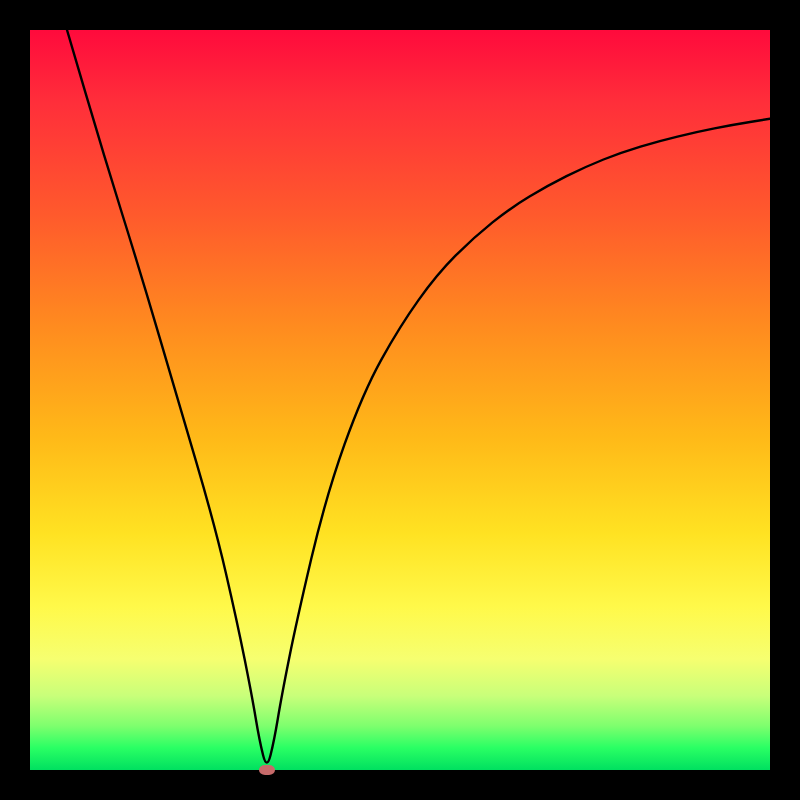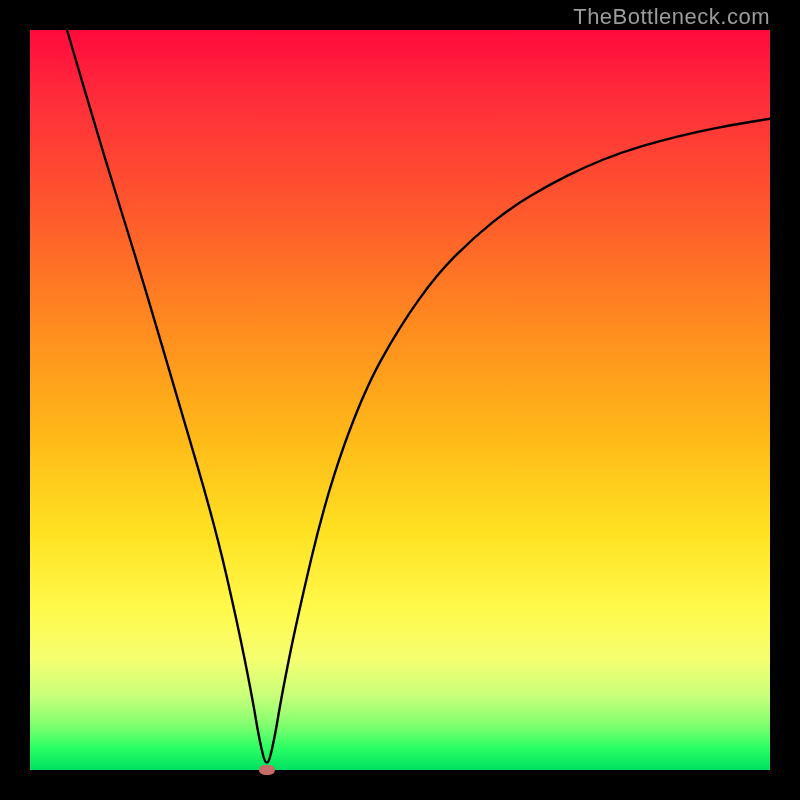--- a/index.html
+++ b/index.html
@@ -61,21 +61,20 @@
     height: 10px;
     border-radius: 6px / 5px;
     background: #c66a6a;
     transform: translate(-50%, -50%);
   }
 </style>
 </head>
 <body>
 
 <div class="frame">
-  <div class="watermark">TheBottleneck.com</div>
 
   <div class="plot-area">
     <svg class="curve" viewBox="0 0 740 740" preserveAspectRatio="none">
       <path id="curve-path" fill="none" stroke="#000" stroke-width="2.4" stroke-linecap="round" stroke-linejoin="round" d="M 37.00 0.00 Q 37.00 0.00 55.50 62.90 Q 74.00 125.80 92.50 185.00 Q 111.00 244.20 129.50 307.10 Q 148.00 370.00 166.50 432.90 Q 185.00 495.80 196.10 543.90 Q 207.20 592.00 214.60 629.00 Q 222.00 666.00 225.70 688.20 Q 229.40 710.40 233.10 725.20 Q 236.80 740.00 240.50 725.20 Q 244.20 710.40 247.90 688.20 Q 251.60 666.00 259.00 629.00 Q 266.40 592.00 281.20 529.10 Q 296.00 466.20 314.50 414.40 Q 333.00 362.60 351.50 329.30 Q 370.00 296.00 388.50 270.10 Q 407.00 244.20 425.50 225.70 Q 444.00 207.20 462.50 192.40 Q 481.00 177.60 499.50 166.50 Q 518.00 155.40 536.50 146.15 Q 555.00 136.90 573.50 129.50 Q 592.00 122.10 610.50 116.55 Q 629.00 111.00 647.50 106.56 Q 666.00 102.12 684.50 98.42 Q 703.00 94.72 721.50 91.76 T 740.00 88.80"></path>
     </svg>
     <div id="min-dot" class="dot" style="left: 236.8px; top: 740px;"></div>
   </div>
 </div>
 
 </body></html>

